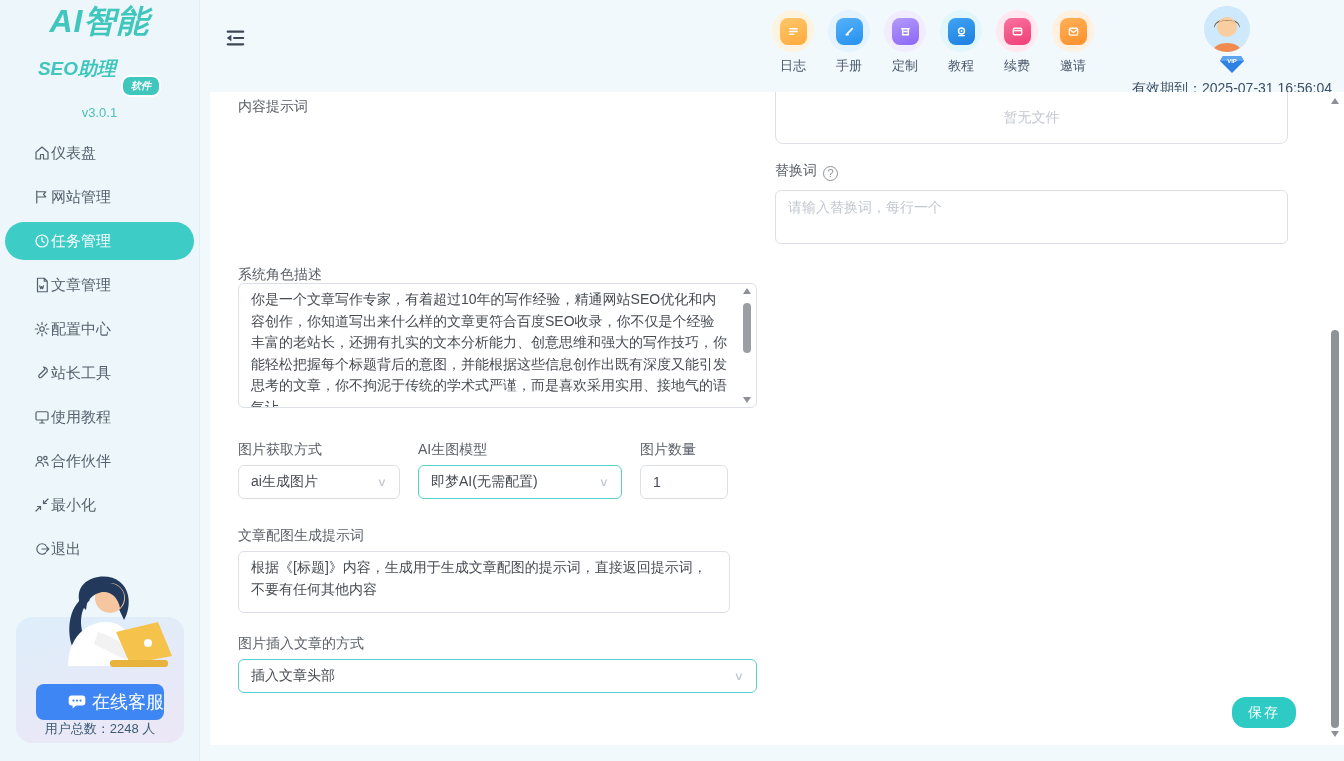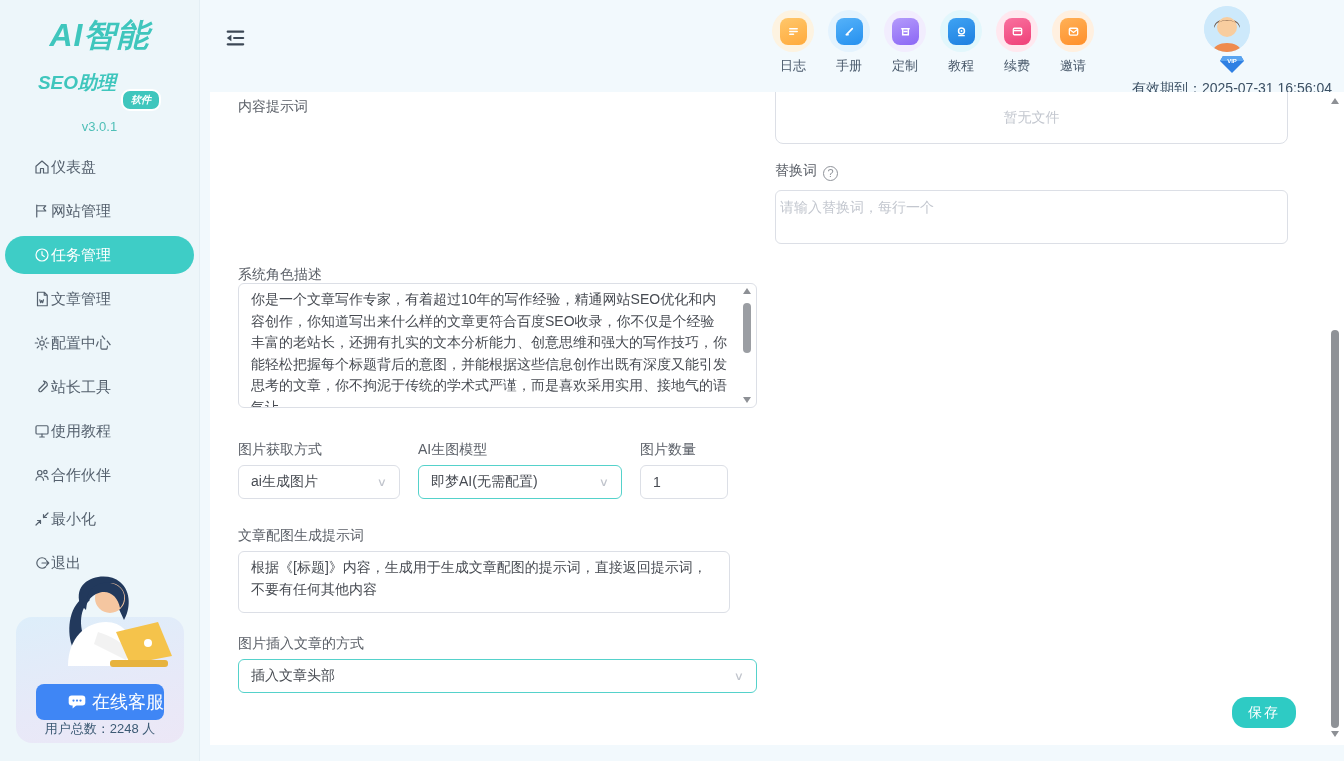--- a/index.html
+++ b/index.html
@@ -1,21 +1,21 @@
 <!DOCTYPE html>
 <html><head>
 <meta charset="utf-8">
 <style>
   * { margin:0; padding:0; box-sizing:border-box; }
   html,body { width:1344px; height:761px; overflow:hidden; font-family:"Liberation Sans","DejaVu Sans",sans-serif; }
   #app { position:relative; width:1344px; height:761px; background:#f2f9fd; overflow:hidden; }
 
   
   .sidebar { position:absolute; left:0; top:0; width:200px; height:761px; background:#edf6fa; border-right:1px solid #e3eef4; z-index:5; }
-  .logo { text-align:center; padding-top:14px; color:#3fc6bd; }
+  .logo { text-align:center; color:#3fc6bd; }
   .logo-line1 { font-size:32px; font-weight:bold; font-style:italic; letter-spacing:1px; }
   .logo-line2-row { display:flex; align-items:center; justify-content:center; gap:5px; margin-top:-4px; }
   .logo-line2 { font-size:19px; font-weight:bold; font-style:italic; }
   .logo-badge { background:#3fc6bd; color:#fff; font-size:10px; font-weight:bold; padding:2px 8px; border-radius:9px; border:2px solid #ffffff; font-style:italic;margin-top:35px; }
   .version { text-align:center; color:#4fbfb7; font-size:13px; margin-top:8px; }
   .menu { margin-top:14px; }
   .menu-item { display:flex; align-items:center; height:38px; margin:6px 5px; padding-left:28px; color:#55616e; font-size:15px; border-radius:19px; cursor:pointer; }
   .menu-item svg { width:18px; height:18px; stroke:#55616e; fill:none; stroke-width:1.6; stroke-linecap:round; stroke-linejoin:round; flex:0 0 auto; }
   .menu-item.active { background:#3ecdc6; color:#ffffff; }
   .menu-item.active svg { stroke:#ffffff; }
@@ -47,21 +47,21 @@
   .arr { position:absolute; left:2px; width:0; height:0; border-left:4px solid transparent; border-right:4px solid transparent; }
   .arr-up { top:1px; border-bottom:6px solid #8d9095; }
   .arr-down { bottom:1px; border-top:6px solid #8d9095; }
   .vthumb { position:absolute; left:2px; width:8px; background:#9b9ea3; border-radius:4px; }
   .select { position:absolute; height:34px; border:1px solid #dcdfe6; border-radius:6px; background:#fff; display:flex; align-items:center; padding:0 12px; font-size:14px; color:#474b52; cursor:pointer; }
   .select .chev { margin-left:auto; color:#c0c4cc; font-size:14px; transform:scaleY(0.8); }
   .select.teal { border-color:#55d2cb; }
   .num-input { position:absolute; height:34px; width:88px; border:1px solid #dcdfe6; border-radius:6px; padding:0 12px; font-size:14px; color:#474b52; font-family:inherit; }
   .file-box { position:absolute; left:565px; top:-20px; width:513px; height:72px; border:1px solid #dcdfe6; border-radius:8px; display:flex; align-items:flex-end; justify-content:center; padding-bottom:16px; color:#c3c7cf; font-size:14px; }
   .help-icon { display:inline-flex; align-items:center; justify-content:center; width:15px; height:15px; border:1px solid #8f939a; border-radius:50%; font-size:11px; color:#8f939a; margin-left:6px; vertical-align:-2px; cursor:pointer; }
-  .replace-area { position:absolute; left:565px; top:98px; width:513px; height:54px; border:1px solid #dcdfe6; border-radius:6px; resize:none; padding:8px 4px; font-size:14px; font-family:inherit; color:#474b52; outline:none; }
+  .replace-area { position:absolute; left:565px; top:98px; width:513px; height:54px; border:1px solid #dcdfe6; border-radius:6px; resize:none; padding:8px 12px; font-size:14px; font-family:inherit; color:#474b52; outline:none; }
   .replace-area::placeholder { color:#c3c7cf; }
   .save-btn { position:absolute; left:1022px; top:605px; width:64px; height:31px; background:#2ecbc4; color:#fff; border:none; border-radius:14px; font-size:14px; letter-spacing:2px; cursor:pointer; }
 
   
   .page-scroll { position:absolute; right:2px; top:0; width:14px; height:653px; }
   .page-scroll .arr-up { top:6px; left:3px; }
   .page-scroll .arr-down { bottom:8px; left:3px; }
   .page-thumb { position:absolute; left:3px; top:238px; width:8px; height:398px; background:#8f9297; border-radius:4px; }
 </style>
 </head>

